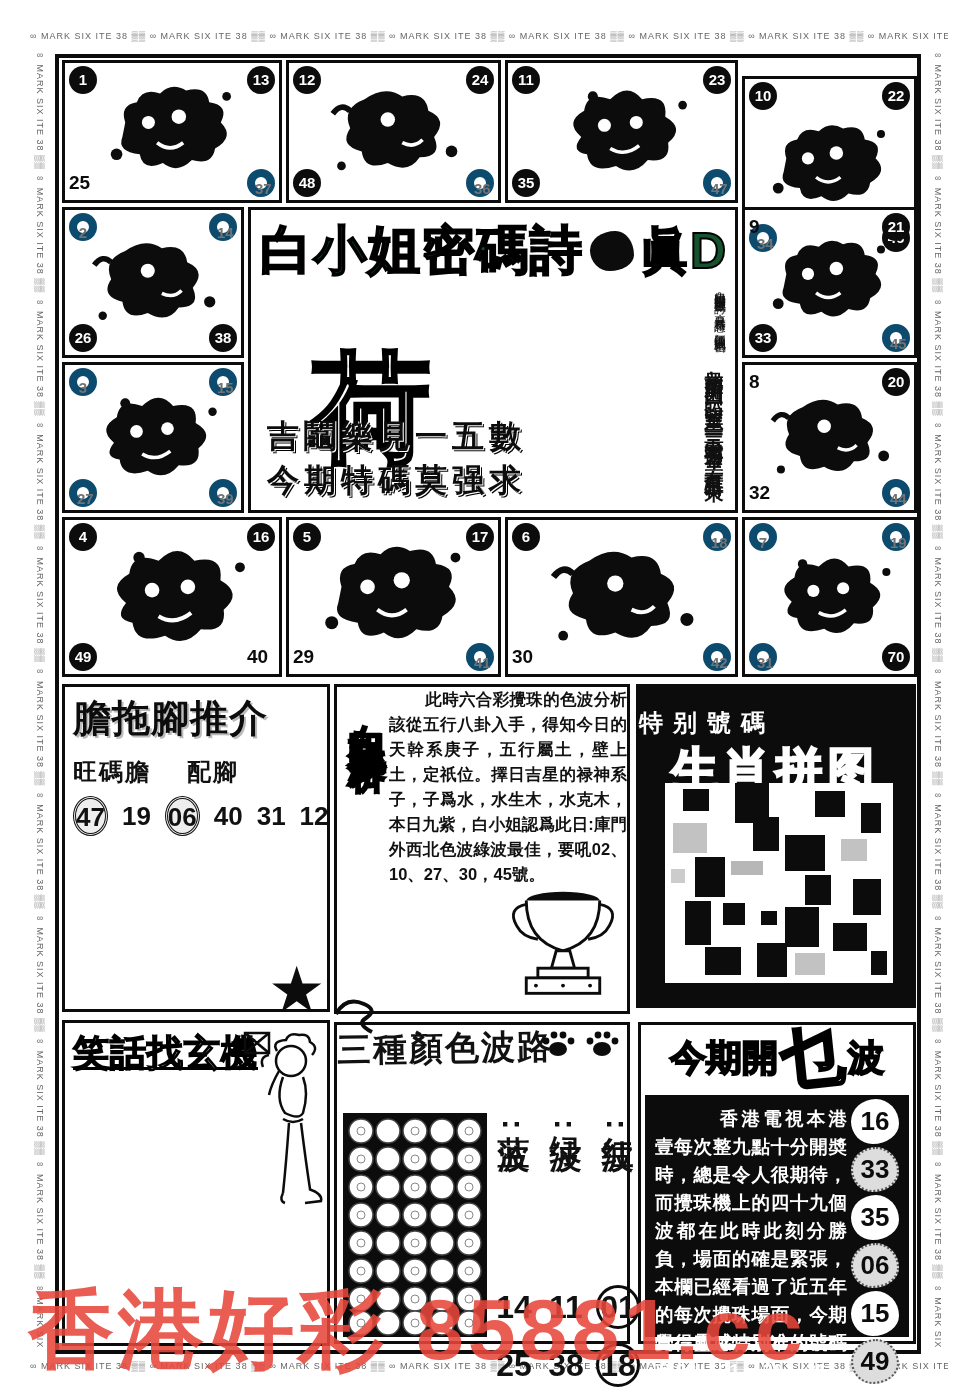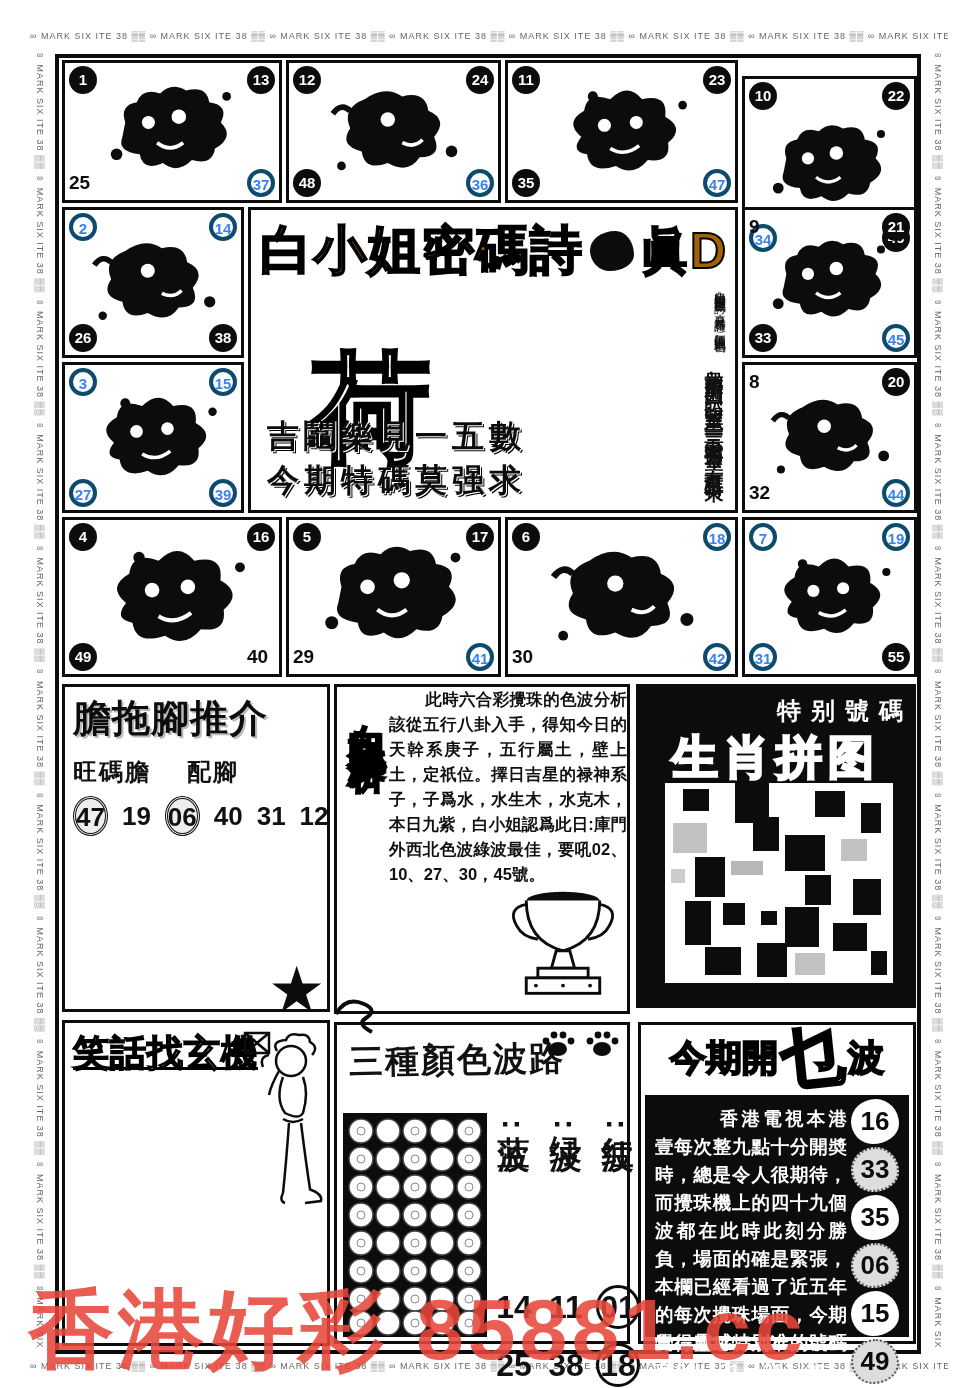--- a/index.html
+++ b/index.html
@@ -19,30 +19,30 @@
   .frame { position:absolute; left:55px; top:54px; width:866px; height:1300px;
            border:4px solid #0c0c0c; }
 
   .panel { position:absolute; background:#fff; border:3px solid #0c0c0c; }
 
   
   .zpanel .art { position:absolute; left:10%; top:12%; width:80%; height:74%; }
   .corner { position:absolute; width:28px; height:28px; line-height:28px; text-align:center;
             font-weight:bold; font-size:15px; z-index:2; }
   .corner.dark { background:#0c0c0c; color:#fff; border-radius:50%; }
-  .corner.ring { border:4px solid #0c4a6e; border-radius:50%; line-height:24px; color:#3b82f6; }
+  .corner.ring { border:8px solid #0c4a6e; border-radius:50%; line-height:24px; color:#737373; }
   .corner.plain { font-size:19px; color:#0c0c0c; text-align:left; }
   .tl { left:4px; top:3px; } .tr { right:4px; top:3px; }
   .bl { left:4px; bottom:3px; } .br { right:4px; bottom:3px; }
 
   
   .poem { left:248px; top:207px; width:490px; height:306px; }
   .poem-titlebar { display:flex; align-items:center; justify-content:center; gap:6px;
                    margin-top:6px; }
-  .outlined { color:#a16207; -webkit-text-stroke:2px #000; }
+  .outlined { color:#14532d; -webkit-text-stroke:2px #000; }
   .poem-title { font-size:52px; font-weight:900; letter-spacing:2px; }
   .poem-blob { width:44px; height:40px; background:#0c0c0c;
                border-radius:58% 42% 55% 45% / 48% 60% 40% 52%; }
   .poem-suffix { font-size:50px; font-weight:900; }
   .poem-vert { position:absolute; right:8px; top:72px; height:210px;
                writing-mode:vertical-rl; display:flex; gap:10px; }
   .poem-intro { font-size:11.5px; line-height:15px; width:34px; letter-spacing:1px; }
   .poem-line { font-size:19px; font-weight:bold; letter-spacing:3px; }
   .poem-main { position:absolute; left:62px; top:120px; font-size:118px; font-weight:900;
                -webkit-text-stroke:3px #000; color:#fff; }
@@ -69,42 +69,42 @@
   .wave-title { position:absolute; left:4px; top:8px; writing-mode:vertical-rl;
                 font-size:38px; font-weight:900; letter-spacing:6px;
                 color:#fff; -webkit-text-stroke:2px #000; }
   .wave-body { margin-left:52px; font-size:16.5px; line-height:25px; font-weight:bold;
                text-align:justify; text-indent:2.2em; }
   .wave-trophy { position:absolute; right:6px; bottom:6px; }
 
   
   .puzzle { left:636px; top:684px; width:280px; height:324px; background:#0c0c0c;
             border:3px solid #0c0c0c; }
-  .puzzle-t1 { margin-top:8px; text-align:right; color:#fff; font-size:24px;
+  .puzzle-t1 { margin-top:20px; text-align:left; color:#fff; font-size:24px;
                font-weight:900; letter-spacing:10px; }
   .puzzle-t2 { text-align:center; font-size:46px; font-weight:900; letter-spacing:6px;
                color:#111; -webkit-text-stroke:2.5px #fff; }
   .puzzle-art { position:absolute; left:26px; top:96px; width:228px; height:200px;
                 background:#fff; }
 
   
   .star { position:absolute; left:268px; top:958px; font-size:64px; line-height:64px;
           color:#0c0c0c; z-index:5; }
   .squiggle { position:absolute; left:332px; top:990px; z-index:5; }
 
   
   .joke { left:62px; top:1020px; width:268px; height:326px; padding:6px 8px; }
   .joke-title { font-size:36px; font-weight:900; letter-spacing:1px; color:#111;
                 -webkit-text-stroke:1.5px #000; color:#fff;text-decoration:underline; }
   .joke-fig { position:absolute; right:2px; top:4px; }
   .joke-body { margin-top:46px; font-size:15px; line-height:27px; font-weight:bold;
                font-family:"Liberation Serif","DejaVu Serif",serif; width:230px; }
 
   
-  .colors { left:334px; top:1022px; width:296px; height:322px; padding:12px; }
+  .colors { left:334px; top:1022px; width:296px; height:322px; padding:0; }
   .colors-title { font-size:34px; font-weight:900; letter-spacing:2px;
                   font-family:"Liberation Serif","DejaVu Serif",serif;
                   transform:rotate(-1deg); white-space:nowrap; }
   .paws { position:absolute; right:8px; top:4px; display:flex; gap:10px; }
   .tray { position:absolute; left:6px; top:88px; }
   .ccol-wrap { position:absolute; left:158px; top:86px; display:flex; gap:14px; }
   .ccol { display:flex; flex-direction:column; align-items:center; width:38px; }
   .ccol-label { writing-mode:vertical-rl; font-size:32px; font-weight:900;
                 letter-spacing:4px; height:160px; }
   .ccol-num { font-size:32px; font-weight:bold; margin-top:14px; width:44px; height:44px;
@@ -301,21 +301,21 @@
     <span class="corner plain bl">30</span>
     <span class="corner ring br">42</span>
     <svg class="art">
         <use href="#blob-b" width="100%" height="100%"></use>
       </svg>
   </div>
   <div class="panel zpanel" style="left:742px;top:517px;width:175px;height:160px">
     <span class="corner ring tl">7</span>
     <span class="corner ring tr">19</span>
     <span class="corner ring bl">31</span>
-    <span class="corner dark br">55</span>
+    <span class="corner dark br">70</span>
     <svg class="art">
         <use href="#blob-c" width="100%" height="100%"></use>
       </svg>
   </div>
 
   <div class="panel dan">
     <div class="dan-title">膽拖腳推介</div>
     <div class="dan-labels">
       <span class="dan-label">旺碼膽</span>
       <span class="dan-label">配腳</span>

